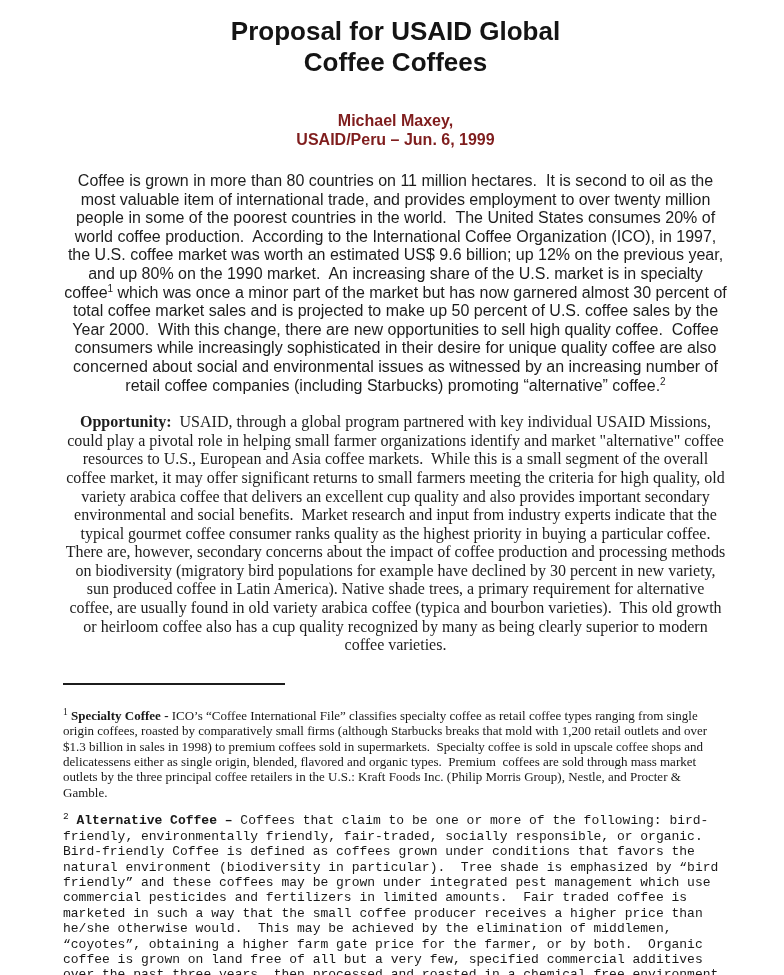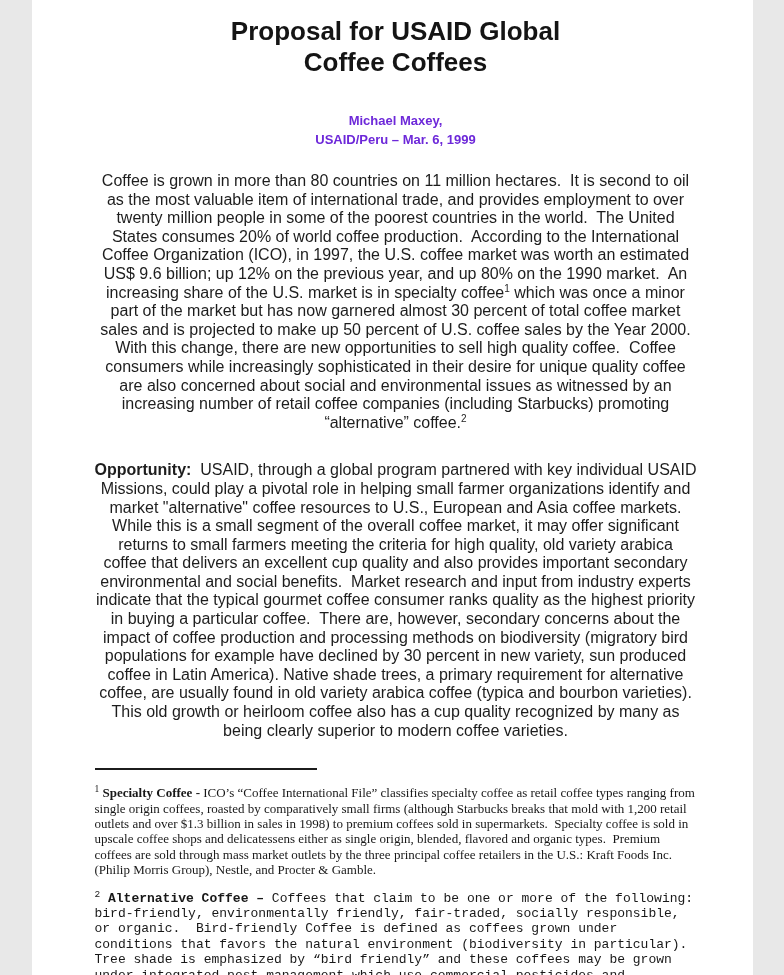--- a/index.html
+++ b/index.html
@@ -1,18 +1,18 @@
 <!DOCTYPE html>
 <html><head>
 <meta charset="utf-8">
 <style>
   html, body { margin: 0; padding: 0; background: #e8e8e8; }
   .page {
     position: relative;
-    width: 721px;
+    width: 784px;
     height: 975px;
     margin: 0 auto;
     background: #ffffff;
     overflow: hidden;
   }
   .content {
     box-sizing: border-box;
     padding: 0 56px 0 63px;
   }
   .title {
@@ -22,48 +22,48 @@
     font-weight: bold;
     font-size: 26px;
     line-height: 31px;
     color: #141414;
   }
   .byline {
     margin-top: 33px;
     text-align: center;
     font-family: "Liberation Sans", sans-serif;
     font-weight: bold;
-    font-size: 13px;
+    font-size: 16px;
     line-height: 19px;
-    color: #6d28d9;
+    color: #7f1d1d;
   }
   .body-para {
     margin: 23px 0 0 0;
     font-family: "Liberation Sans", sans-serif;
     font-size: 16px;
     line-height: 18.6px;
     color: #1d1d1d;
     white-space: pre-wrap;
     text-align: center;
   }
-  .body-para + .body-para { margin-top: 29px; }
+  .body-para + .body-para { margin-top: 18px; font-family: Liberation Serif, serif; }
   .body-para b { font-weight: bold; }
   .body-para sup {
     font-size: 10px;
     line-height: 0;
     vertical-align: 6px;
   }
   .fn-sep {
     margin-top: 28px;
     width: 222px;
     height: 0;
     border-top: 2px solid #1c1c1c;
   }
   .footnote {
-    margin-top: 15px;
+    margin-top: 23px;
     font-family: "Liberation Serif", serif;
     font-size: 13px;
     line-height: 15.4px;
     color: #181818;
     white-space: pre-wrap;
     text-align: left;
   }
   .footnote + .footnote { margin-top: 13px; font-family: Liberation Mono, monospace; }
   .footnote b { font-weight: bold; }
   .footnote sup {
@@ -75,21 +75,21 @@
 </head>
 <body>
 
 <div class="page">
   <div class="content">
 
     <h1 class="title"><span>Proposal for USAID Global</span><br><span>Coffee Coffees</span></h1>
 
     <div class="byline">
       <div>Michael Maxey,</div>
-      <div>USAID/Peru – Mar. 6, 1999</div>
+      <div>USAID/Peru – Jun. 6, 1999</div>
     </div>
 
     <p class="body-para"><span>Coffee is grown in more than 80 countries on 11 million hectares.  It is second to oil as the most valuable item of international trade, and provides employment to over twenty million people in some of the poorest countries in the world.  The United States consumes 20% of world coffee production.  According to the International Coffee Organization (ICO), in 1997, the U.S. coffee market was worth an estimated US$ 9.6 billion; up 12% on the previous year, and up 80% on the 1990 market.  An increasing share of the U.S. market is in specialty coffee</span><sup>1</sup><span> which was once a minor part of the market but has now garnered almost 30 percent of total coffee market sales and is projected to make up 50 percent of U.S. coffee sales by the Year 2000.  With this change, there are new opportunities to sell high quality coffee.  Coffee consumers while increasingly sophisticated in their desire for unique quality coffee are also concerned about social and environmental issues as witnessed by an increasing number of retail coffee companies (including Starbucks) promoting “alternative” coffee.</span><sup>2</sup></p>
 
     <p class="body-para"><b>Opportunity:</b><span>  USAID, through a global program partnered with key individual USAID Missions, could play a pivotal role in helping small farmer organizations identify and market "alternative" coffee resources to U.S., European and Asia coffee markets.  While this is a small segment of the overall coffee market, it may offer significant returns to small farmers meeting the criteria for high quality, old variety arabica coffee that delivers an excellent cup quality and also provides important secondary environmental and social benefits.  Market research and input from industry experts indicate that the typical gourmet coffee consumer ranks quality as the highest priority in buying a particular coffee.  There are, however, secondary concerns about the impact of coffee production and processing methods on biodiversity (migratory bird populations for example have declined by 30 percent in new variety, sun produced coffee in Latin America). Native shade trees, a primary requirement for alternative coffee, are usually found in old variety arabica coffee (typica and bourbon varieties).  This old growth or heirloom coffee also has a cup quality recognized by many as being clearly superior to modern coffee varieties.</span></p>
 
     <div class="fn-sep"></div>
 
     <div class="footnote"><sup>1</sup><b> Specialty Coffee - </b><span>ICO’s “Coffee International File” classifies specialty coffee as retail coffee types ranging from single origin coffees, roasted by comparatively small firms (although Starbucks breaks that mold with 1,200 retail outlets and over $1.3 billion in sales in 1998) to premium coffees sold in supermarkets.  Specialty coffee is sold in upscale coffee shops and delicatessens either as single origin, blended, flavored and organic types.  Premium  coffees are sold through mass market outlets by the three principal coffee retailers in the U.S.: Kraft Foods Inc. (Philip Morris Group), Nestle, and Procter &amp; Gamble.</span></div>
 

